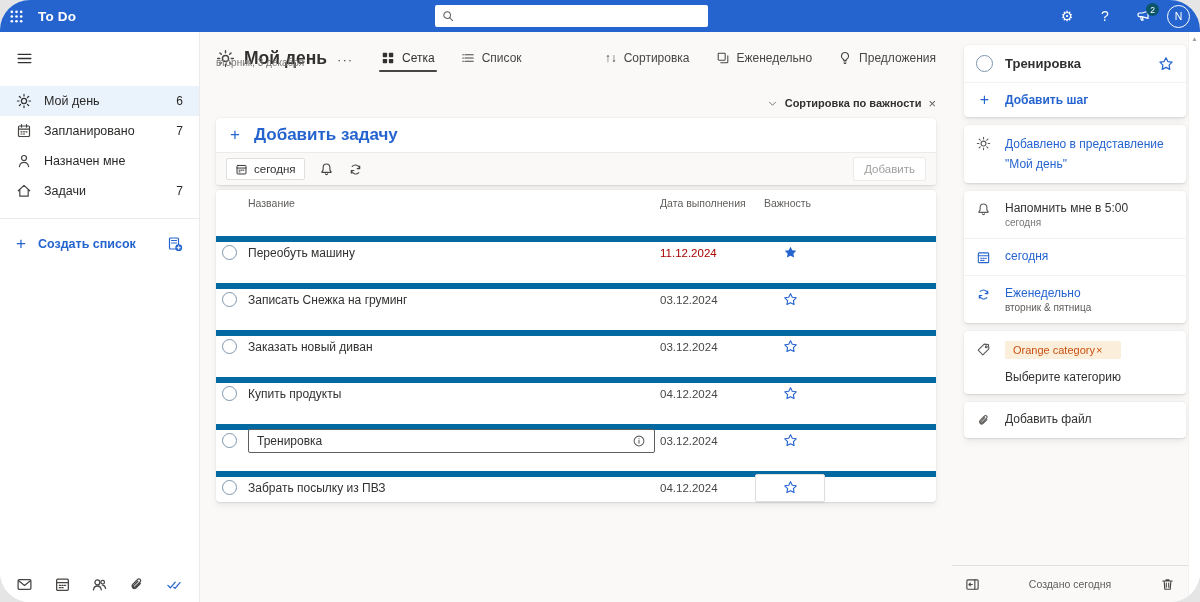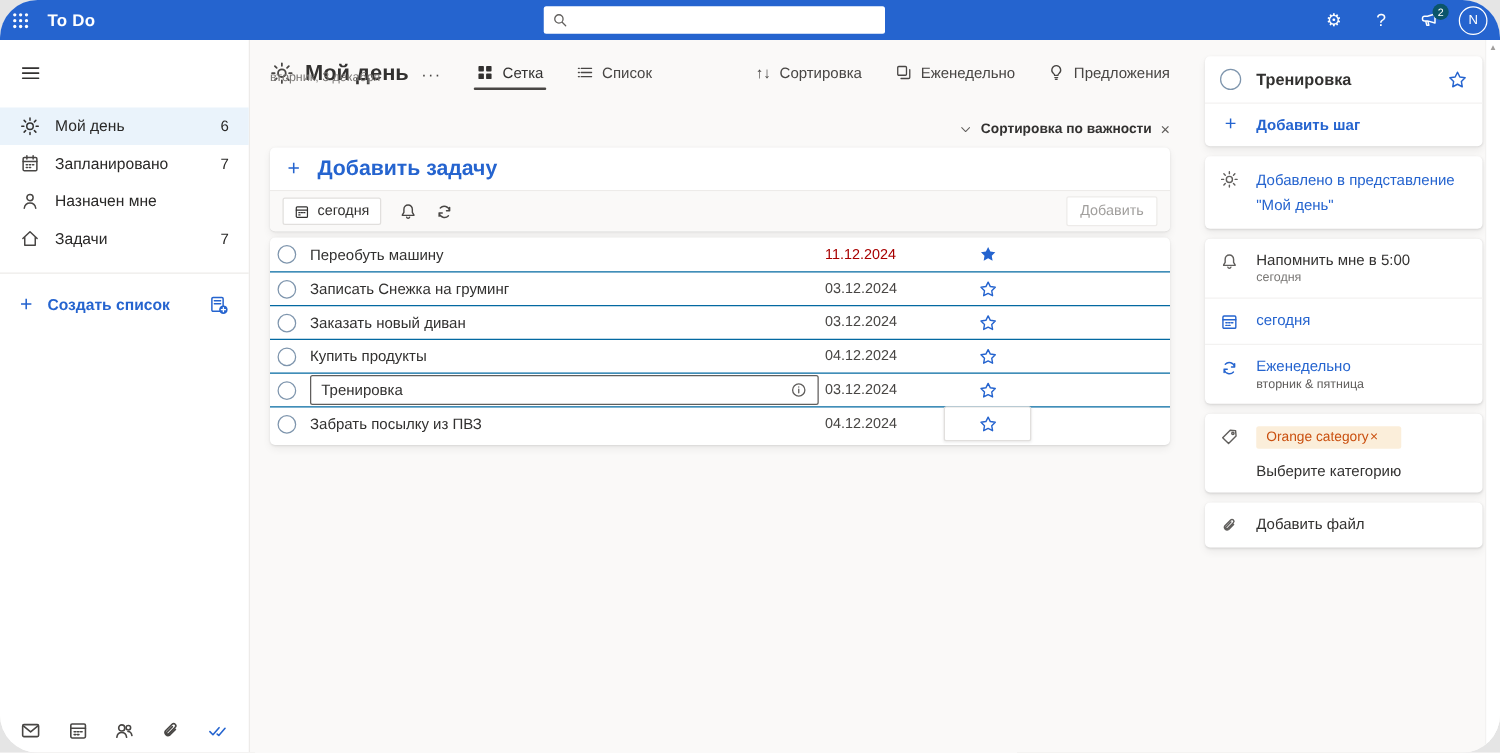--- a/index.html
+++ b/index.html
@@ -60,21 +60,21 @@
   .addrow .albl{font-size:17px;font-weight:bold;}
   .composer{display:flex;align-items:center;height:33px;border-top:1px solid #edebe9;background:#faf9f8;padding:0 10px;gap:14px;border-radius:0 0 4px 4px;}
   .chip{display:flex;align-items:center;gap:6px;border:1px solid #e1dfdd;background:#fff;border-radius:2px;height:22px;padding:0 8px;font-size:11.5px;color:#323130;cursor:pointer;}
   .cicon{color:#484644;cursor:pointer;}
   .addbtn{margin-left:auto;height:24px;border:1px solid #edebe9;background:#fff;border-radius:2px;color:#a19f9d;font-size:11.5px;padding:0 10px;font-family:inherit;cursor:default;}
 
   .tablecard{margin-top:5px;padding-bottom:4px;}
   .trow{display:flex;align-items:center;height:27px;padding-left:6px;}
   .thead{height:26px;}
   .thead .hlbl{font-size:10.5px;color:#605e5c;}
-  .trow + .trow{border-top:1px solid #0369a1;}
+  .trow + .trow{border-top:6px solid #0369a1;margin-top:20px;}
   .cchk{width:26px;display:flex;align-items:center;}
   .circle{width:15px;height:15px;border:1px solid #7e95ad;border-radius:50%;cursor:pointer;}
   .ctitle{flex:1;font-size:12px;color:#323130;display:flex;align-items:center;}
   .cdue{width:90px;font-size:11.5px;color:#484644;}
   .cdue.red{color:#a80000;}
   .cstar{width:80px;display:flex;align-items:center;justify-content:center;}
   .cpad{width:106px;}
   .star{color:#2564cf;cursor:pointer;}
   .editbox{flex:1;height:24px;border:1px solid #605e5c;border-radius:2px;display:flex;align-items:center;padding:0 8px;margin-right:5px;font-size:12px;color:#323130;background:#fff;}
   .editbox .info{margin-left:auto;color:#605e5c;cursor:pointer;}
@@ -340,20 +340,27 @@
         <span class="cicon">
             <svg class="ic" width="15" height="15" viewBox="0 0 16 16">
               <path d="M12.5 7a4.7 4.7 0 0 0-8-2.3M12.5 4.2V7H9.8M3.5 9a4.7 4.7 0 0 0 8 2.3M3.5 11.8V9h2.7"></path>
             </svg>
           </span>
         <button class="addbtn">Добавить</button>
       </div>
     </div>
 
     <div class="card tablecard">
+      <div class="trow thead">
+        <span class="cchk"></span>
+        <span class="ctitle hlbl">Название</span>
+        <span class="cdue hlbl">Дата выполнения</span>
+        <span class="cstar hlbl" style="justify-content:flex-start;padding-left:14px;">Важность</span>
+        <span class="cpad"></span>
+      </div>
 
       <div class="trow">
         <span class="cchk">
             <span class="circle"></span>
           </span>
         <span class="ctitle">Переобуть машину</span>
         <span class="cdue red">11.12.2024</span>
         <span class="cstar">
             <span class="star">
               <svg width="15" height="15" viewBox="0 0 16 16" fill="#2564cf">
@@ -547,20 +554,34 @@
         <span class="dicon">
             <svg class="ic" width="15" height="15" viewBox="0 0 16 16">
               <path d="M11.6 7.1l-4.2 4.2a2.3 2.3 0 0 1-3.2-3.2l4.9-4.9a1.6 1.6 0 0 1 2.3 2.3L6.5 10.4a.9.9 0 0 1-1.3-1.3l4.1-4.1"></path>
             </svg>
           </span>
         <span>Добавить файл</span>
       </div>
     </div>
 
 
+    <div class="dfoot">
+      <span class="fbtn">
+          <svg class="ic" width="15" height="15" viewBox="0 0 16 16">
+            <rect x="2" y="3" width="12" height="10" rx="1"></rect>
+            <path d="M10.5 3v10M7.8 8H4.4M5.7 6.5L4.2 8l1.5 1.5"></path>
+          </svg>
+        </span>
+      <span class="created">Создано сегодня</span>
+      <span class="fbtn">
+          <svg class="ic" width="15" height="15" viewBox="0 0 16 16">
+            <path d="M3 4.3h10M6.4 4.3V3h3.2v1.3M4.4 4.3l.7 8.7h5.8l.7-8.7M6.7 6.5v4.4M9.3 6.5v4.4"></path>
+          </svg>
+        </span>
+    </div>
   </aside>
 
   <div class="scrollstrip">
     <span class="arr">▲</span>
     <span class="arr">▼</span>
   </div>
 
 </div>
 
 </body></html>

